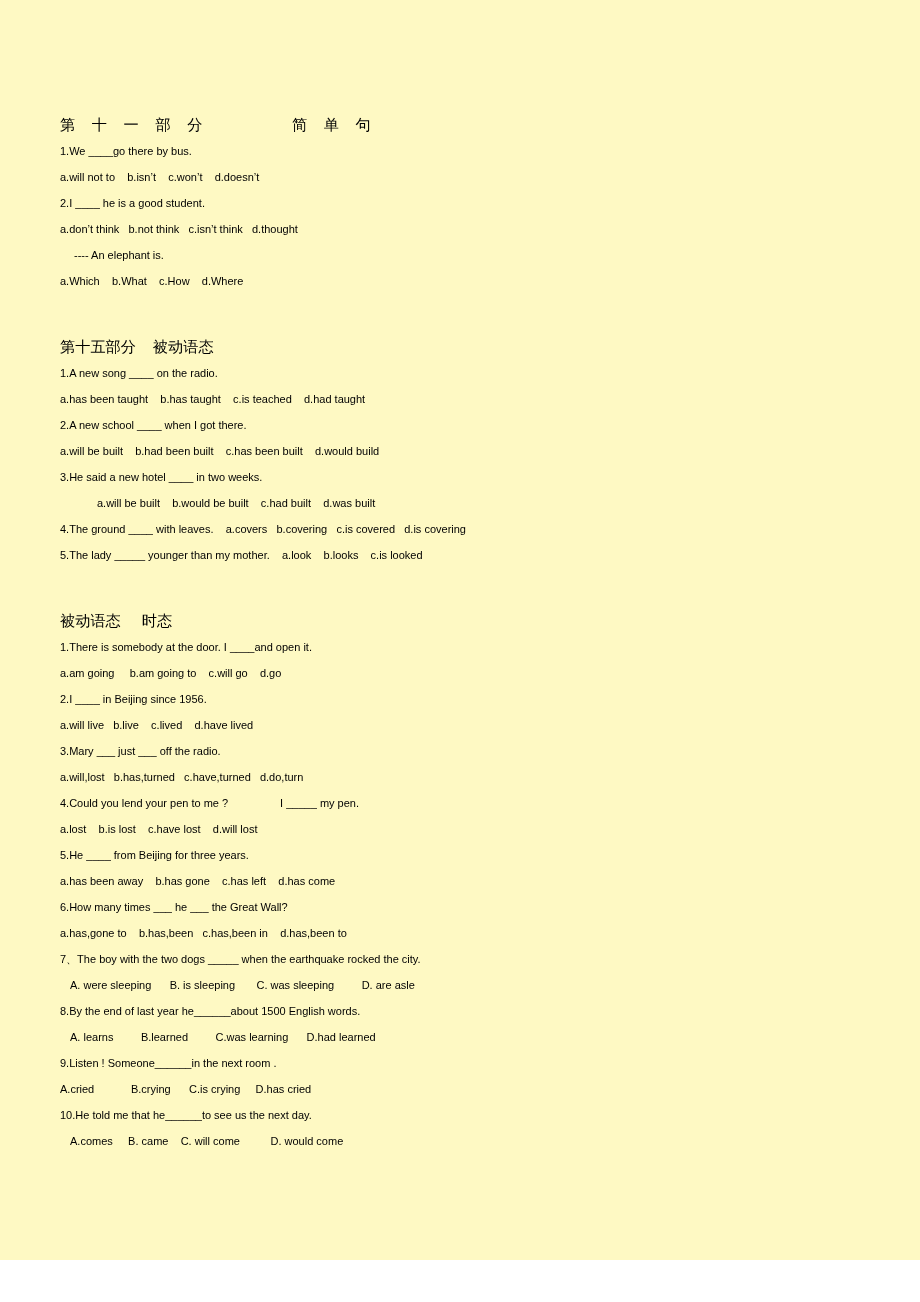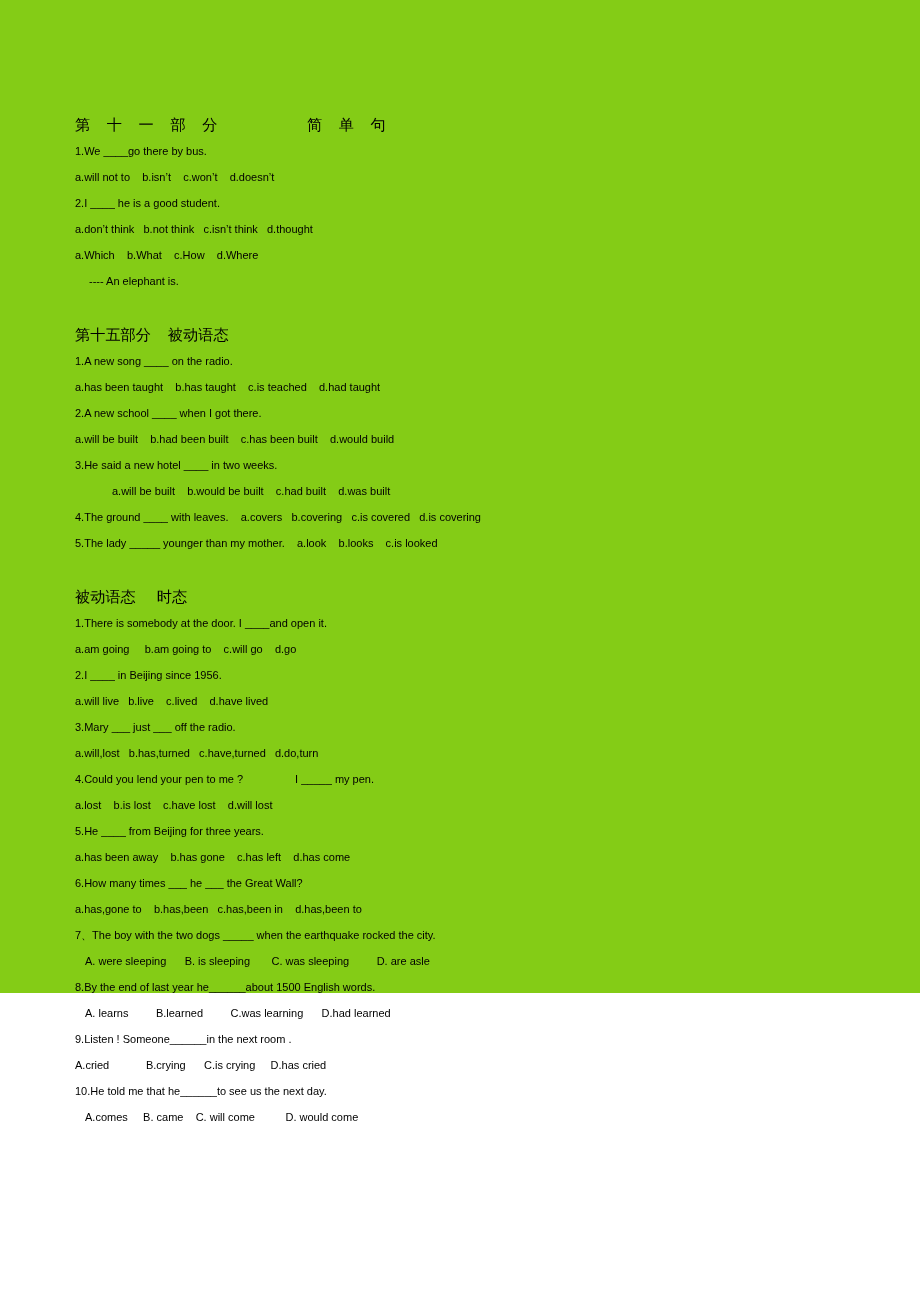--- a/index.html
+++ b/index.html
@@ -10,31 +10,31 @@
   body {
     width: 920px;
     height: 1302px;
     font-family: "Liberation Sans", "DejaVu Sans", sans-serif;
     color: #000000;
     -webkit-font-smoothing: none;
   }
   .page {
     position: relative;
     width: 920px;
-    height: 993px;
+    height: 1260px;
     box-sizing: border-box;
-    padding: 112px 60px 0 75px;
-    background: #84cc16;
+    padding: 112px 60px 0 60px;
+    background: #fef9c3;
   }
   .doc-body {
     font-size: 15.2px;
     line-height: 26px;
   }
   .section { margin: 0; }
-  .section + .section { margin-top: 28px; }
+  .section + .section { margin-top: 40px; }
 
   .section-title {
     font-size: 15.2px;
     line-height: 26px;
     white-space: pre;
   }
   .section-title.spaced {
     letter-spacing: 6.2px;
   }
   .line {
@@ -50,22 +50,22 @@
 <body>
 
 <div class="page">
   <div class="doc-body" id="doc-body">
       <div class="section">
         <div class="section-title spaced">第 十 一 部 分        简 单 句</div>
         <div class="line">1.We ____go there by bus.</div>
         <div class="line">a.will not to    b.isn’t    c.won’t    d.doesn’t</div>
         <div class="line">2.I ____ he is a good student.</div>
         <div class="line">a.don’t think   b.not think   c.isn’t think   d.thought</div>
+        <div class="line indent-1">---- An elephant is.</div>
         <div class="line">a.Which    b.What    c.How    d.Where</div>
-        <div class="line indent-1">---- An elephant is.</div>
       </div>
       <div class="section">
         <div class="section-title">第十五部分    被动语态</div>
         <div class="line">1.A new song ____ on the radio.</div>
         <div class="line">a.has been taught    b.has taught    c.is teached    d.had taught</div>
         <div class="line">2.A new school ____ when I got there.</div>
         <div class="line">a.will be built    b.had been built    c.has been built    d.would build</div>
         <div class="line">3.He said a new hotel ____ in two weeks.</div>
         <div class="line indent-2">a.will be built    b.would be built    c.had built    d.was built</div>
         <div class="line">4.The ground ____ with leaves.    a.covers   b.covering   c.is covered   d.is covering</div>

